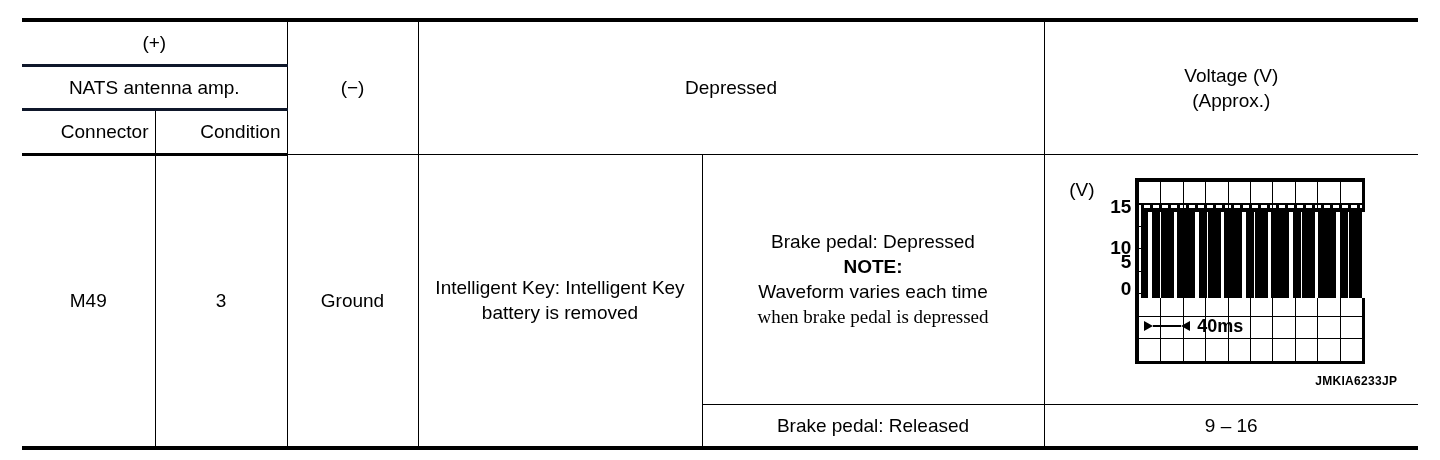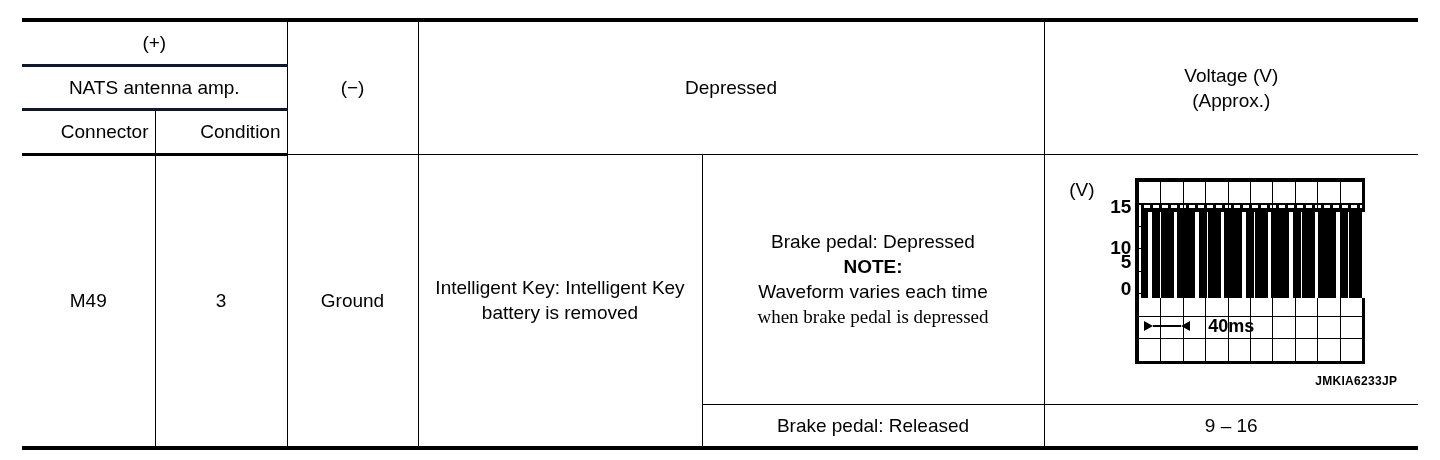--- a/index.html
+++ b/index.html
@@ -168,21 +168,21 @@
     border-top: 5px solid transparent;
     border-bottom: 5px solid transparent;
   }
   .ms-arrow-l { border-left: 9px solid #000; }
   .ms-arrow-r { border-right: 9px solid #000; }
   .ms-line {
     flex: 0 0 28px;
     height: 2px;
     background: #000;
   }
-  .ms-text { margin-left: 18px; }
+  .ms-text { margin-left: 7px; }
 
   .scope-code {
     position: absolute;
     right: 0px;
     bottom: -6px;
     font-size: 12px;
     letter-spacing: 0.3px;
     font-family: "Liberation Sans", sans-serif;
     font-weight: bold;
   }

